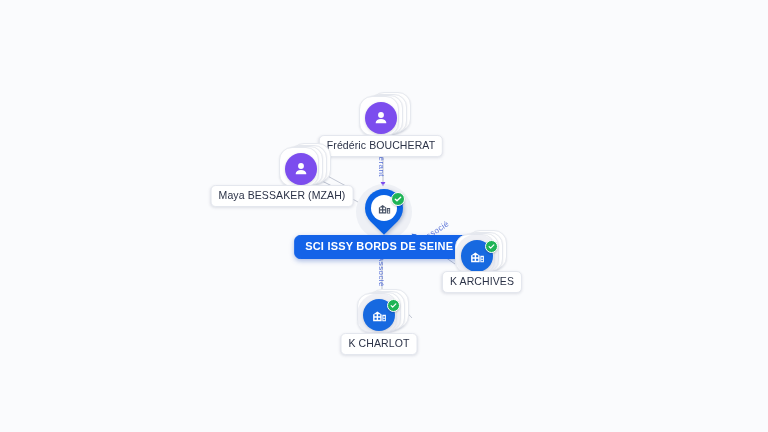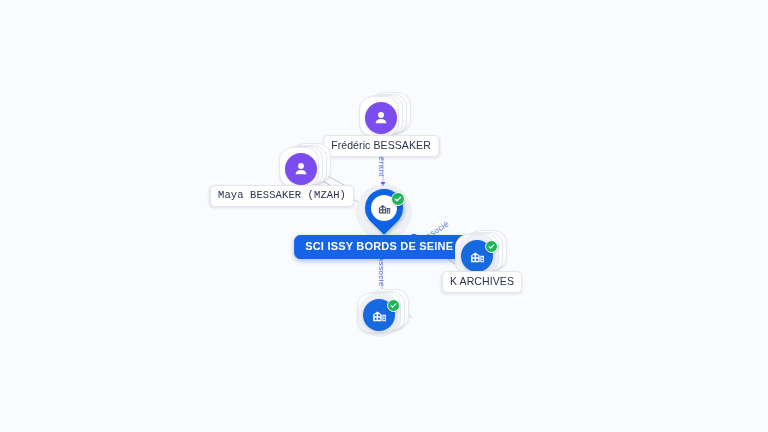--- a/index.html
+++ b/index.html
@@ -197,37 +197,37 @@
         <i class="s1"></i>
         <i class="s0"></i>
     </div>
     <div class="avatar person">
       <svg width="18" height="18" viewBox="0 0 24 24" fill="#ffffff">
         <circle cx="12" cy="8" r="3.9"></circle>
         <path d="M12 13.2c-4.1 0-7 2.3-7 4.6V19h14v-1.2c0-2.3-2.9-4.6-7-4.6z"></path>
       </svg>
     </div>
   </div>
-  <div class="label" style="left:381px; top:135px;">Frédéric BESSAKER</div>
+  <div class="label" style="left:381px; top:135px;">Frédéric BOUCHERAT</div>
 
   <div class="node" style="left:301px; top:169px;">
     <div class="stack">
       <i class="s3"></i>
         <i class="s2"></i>
         <i class="s1"></i>
         <i class="s0"></i>
     </div>
     <div class="avatar person">
       <svg width="18" height="18" viewBox="0 0 24 24" fill="#ffffff">
         <circle cx="12" cy="8" r="3.9"></circle>
         <path d="M12 13.2c-4.1 0-7 2.3-7 4.6V19h14v-1.2c0-2.3-2.9-4.6-7-4.6z"></path>
       </svg>
     </div>
   </div>
-  <div class="label" style="left:282px; top:185px;font-family:Liberation Mono, monospace;">Maya BESSAKER (MZAH)</div>
+  <div class="label" style="left:282px; top:185px;">Maya BESSAKER (MZAH)</div>
 
   <div class="node" style="left:384px; top:212px;">
     <div class="pin-halo"></div>
     <div class="pin">
       <div class="drop"></div>
       <div class="hole">
         <svg width="15" height="15" viewBox="0 0 24 24" fill="#4a5568">
           <path d="M3 20V10.6l6-4.1 6 4.1V20H3zm2-2h3v-3H5v3zm5 0h3v-3h-3v3zM5 13h3v-2.6H5V13zm5 0h3v-2.6h-3V13z"></path>
           <path d="M16 20V11h5v9h-5zm1.4-1.4h2.2v-2.1h-2.2v2.1zm0-3.5h2.2v-2.1h-2.2v2.1z"></path>
         </svg>
@@ -276,14 +276,15 @@
         <path d="M3 20V10.6l6-4.1 6 4.1V20H3zm2-2h3v-3H5v3zm5 0h3v-3h-3v3zM5 13h3v-2.6H5V13zm5 0h3v-2.6h-3V13z"></path>
         <path d="M16 20V11h5v9h-5zm1.4-1.4h2.2v-2.1h-2.2v2.1zm0-3.5h2.2v-2.1h-2.2v2.1z"></path>
       </svg>
     </div>
     <div class="badge" style="left:8px; top:-16px;">
       <svg width="7" height="7" viewBox="0 0 24 24" fill="none" stroke="#ffffff" stroke-width="4.2" stroke-linecap="round" stroke-linejoin="round">
         <path d="M4 12.5l5 5L20 6.5"></path>
       </svg>
     </div>
   </div>
+  <div class="label" style="left:379px; top:333px;">K CHARLOT</div>
 
 </div>
 
 </body></html>

